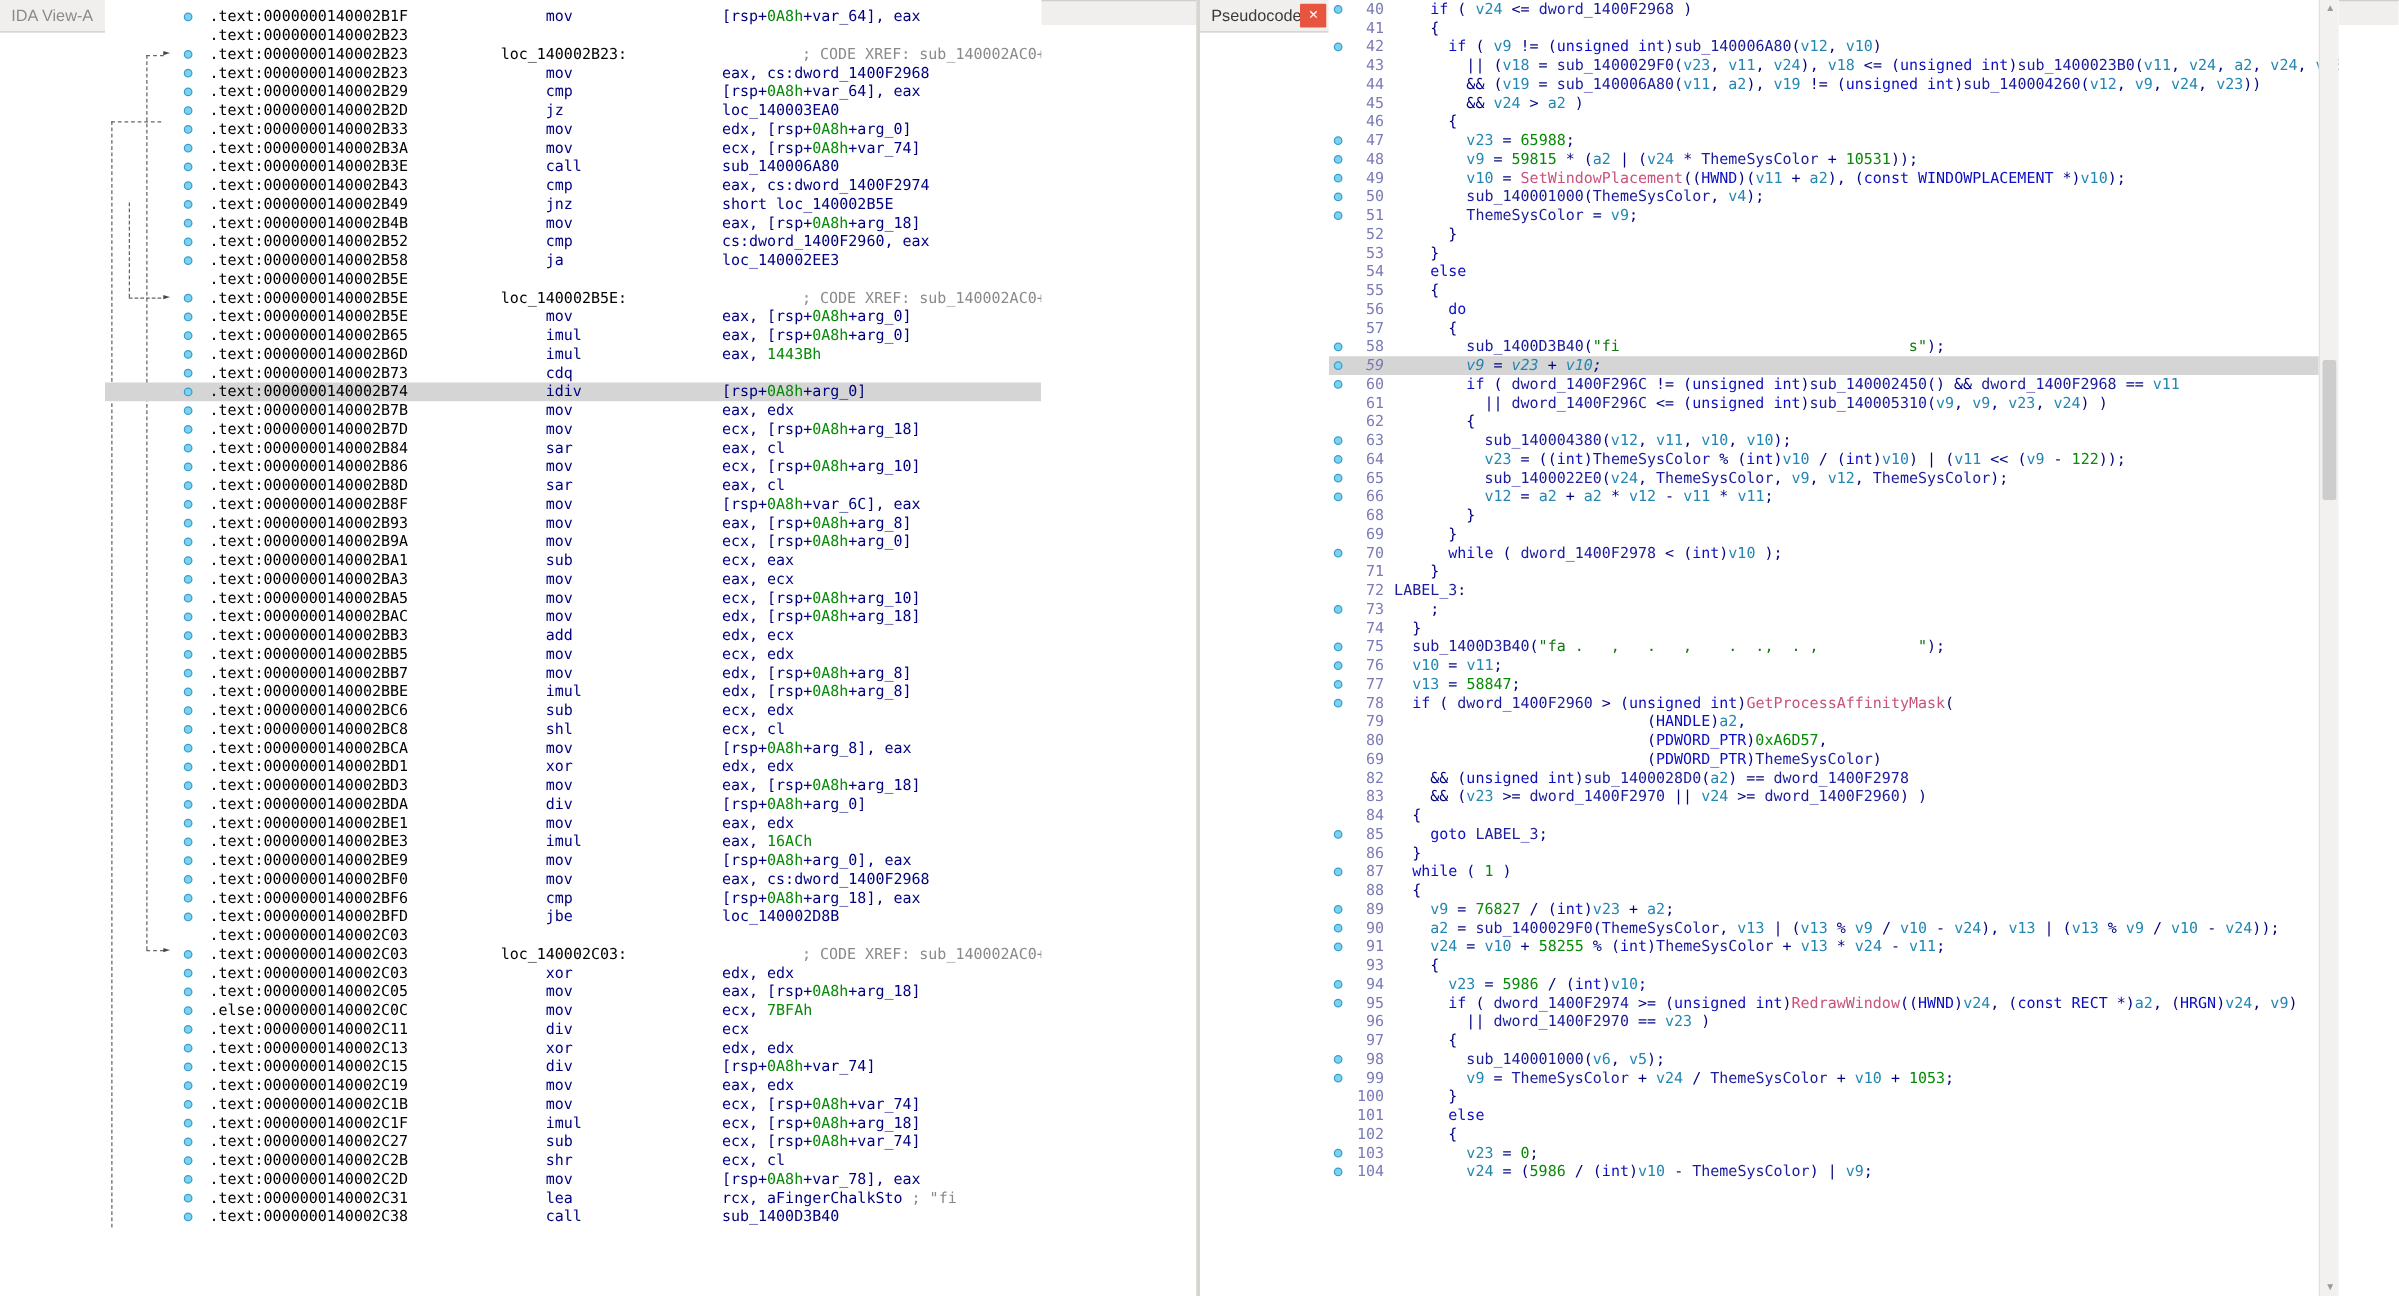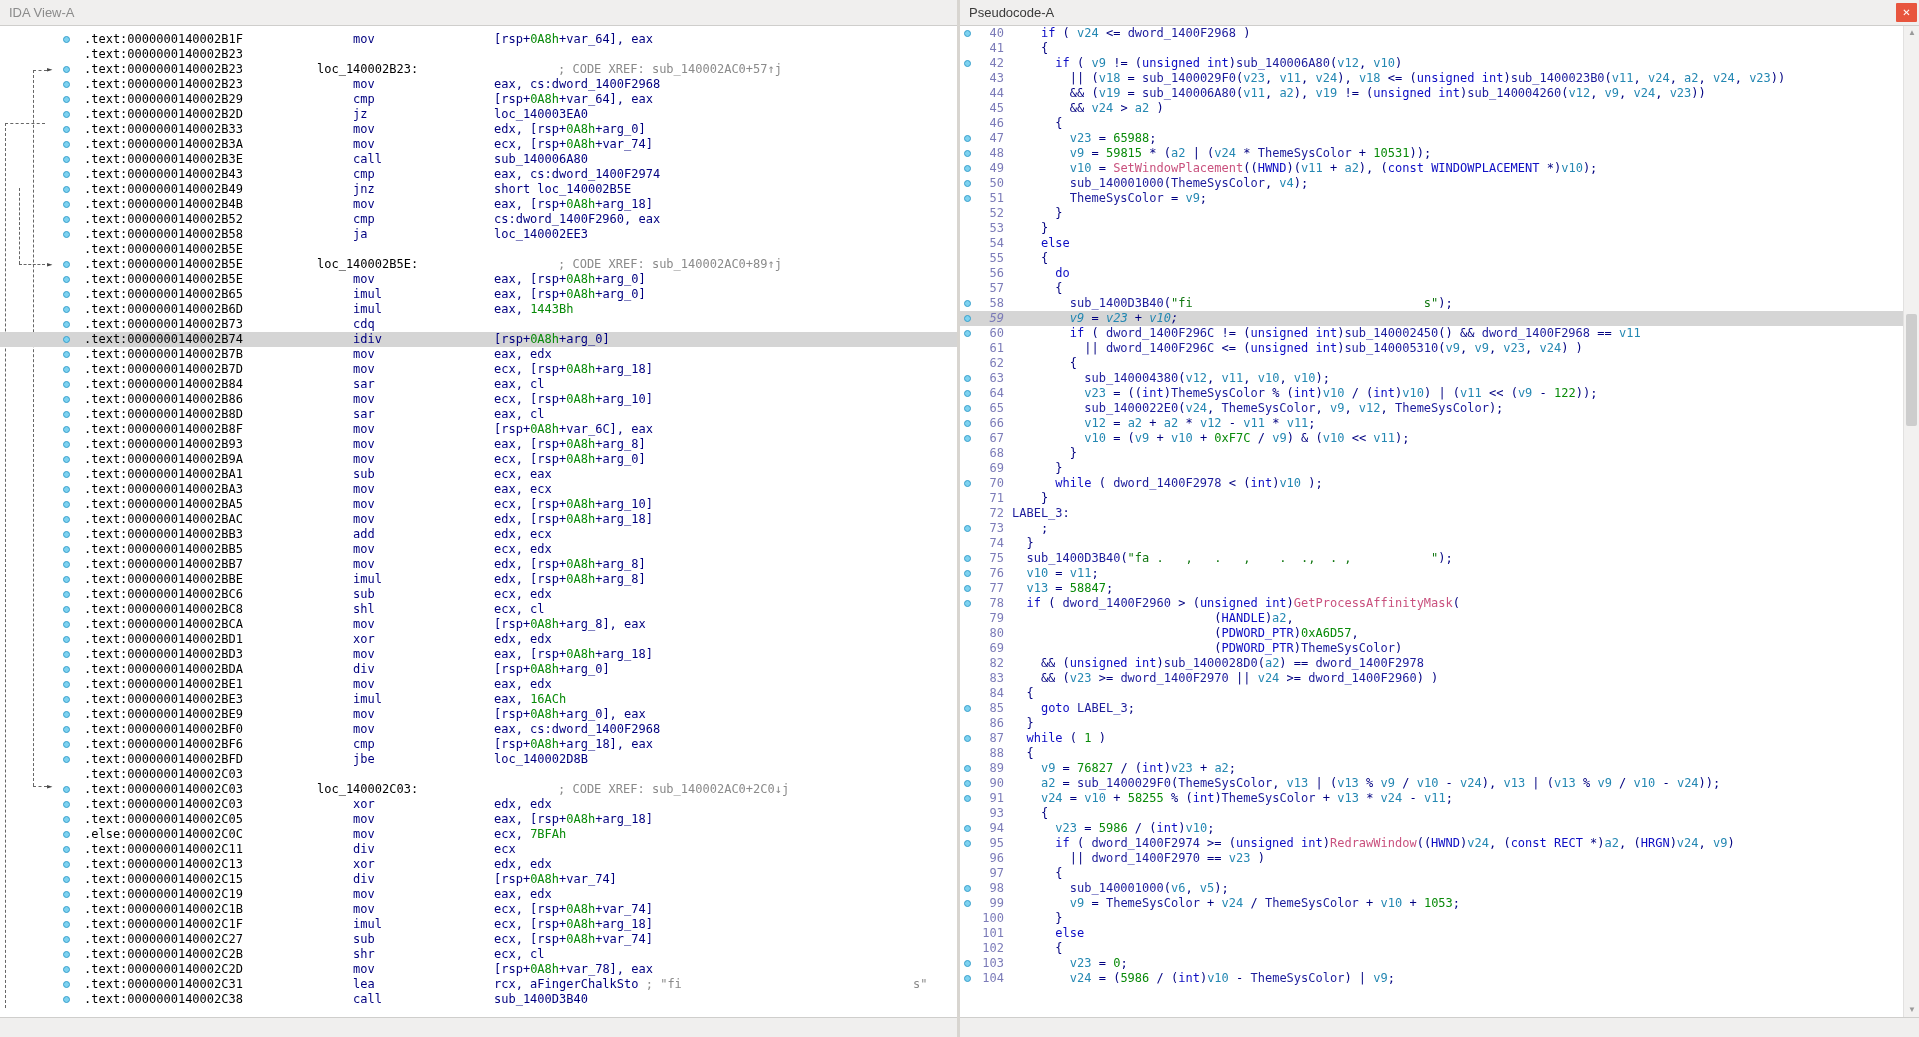--- a/index.html
+++ b/index.html
@@ -1,19 +1,19 @@
 <!DOCTYPE html>
 <html style="--code: #000080; --addr: #000000; --cmt: #8a8a8a; --num: #088a08; --kw: #0d0dc4; --var: #2387b2; --glob: #1c1c9c; --imp: #c9517e; --str: #117711; --lnum: #7b7bb8; --hl: #d5d5d5; --dot: #7ed2f0; --dotb: #379fcc;"><head>
 <meta charset="utf-8">
 <style>
   *{margin:0;padding:0;box-sizing:border-box}
   html,body{width:1919px;height:1037px;overflow:hidden;background:#fff;}
   body{font-family:"DejaVu Sans Mono",monospace;}
   .app{display:flex;width:1919px;height:1037px;background:#fff;}
-  .pane{display:flex;flex-direction:column;background:#fff;min-width:0;}
+  .pane{display:flex;background:#fff;min-width:0;}
   .pane.left{width:957px;flex:0 0 auto;}
   .splitter{width:3px;background:#d8d5d0;flex:0 0 auto;}
   .pane.right{flex:1;}
   .titlebar{height:26px;flex:0 0 auto;background:#f0efee;border-bottom:1px solid #cfcecc;display:flex;align-items:center;padding:0 9px;font-family:"Liberation Sans",sans-serif;font-size:13px;color:#8b8b8b;position:relative;}
   .pane.right .titlebar{color:#3a3a3a;}
   .closebtn{position:absolute;right:2px;top:3px;width:21px;height:19px;background:#e8553e;color:#fff;font-size:10px;line-height:19px;text-align:center;border-radius:1px;cursor:default;font-family:"Liberation Sans",sans-serif;}
   .content{flex:1 1 auto;position:relative;overflow:hidden;background:#fff;}
   .statusbar{height:20px;flex:0 0 auto;background:#f0efee;border-top:1px solid #cfcecc;font-size:11px;line-height:19px;color:#222;white-space:pre;overflow:hidden;}
   .pane.left .statusbar{padding-left:84px;}
   .pane.right .statusbar{padding-left:8px;}
@@ -175,21 +175,20 @@
           <div class="crow"><span class="lnum">57</span><span>      {</span></div>
           <div class="crow"><span class="dot"></span><span class="lnum">58</span><span>        <span class="g">sub_1400D3B40</span>(<span class="s">"fi                                s"</span>);</span></div>
           <div class="crow hl"><span class="dot"></span><span class="lnum">59</span><span>        <span class="v">v9</span> = <span class="v">v23</span> + <span class="v">v10</span>;</span></div>
           <div class="crow"><span class="dot"></span><span class="lnum">60</span><span>        <span class="k">if</span> ( <span class="g">dword_1400F296C</span> != (<span class="k">unsigned</span> <span class="k">int</span>)<span class="g">sub_140002450</span>() &amp;&amp; <span class="g">dword_1400F2968</span> == <span class="v">v11</span></span></div>
           <div class="crow"><span class="lnum">61</span><span>          || <span class="g">dword_1400F296C</span> &lt;= (<span class="k">unsigned</span> <span class="k">int</span>)<span class="g">sub_140005310</span>(<span class="v">v9</span>, <span class="v">v9</span>, <span class="v">v23</span>, <span class="v">v24</span>) )</span></div>
           <div class="crow"><span class="lnum">62</span><span>        {</span></div>
           <div class="crow"><span class="dot"></span><span class="lnum">63</span><span>          <span class="g">sub_140004380</span>(<span class="v">v12</span>, <span class="v">v11</span>, <span class="v">v10</span>, <span class="v">v10</span>);</span></div>
           <div class="crow"><span class="dot"></span><span class="lnum">64</span><span>          <span class="v">v23</span> = ((<span class="k">int</span>)<span class="g">ThemeSysColor</span> % (<span class="k">int</span>)<span class="v">v10</span> / (<span class="k">int</span>)<span class="v">v10</span>) | (<span class="v">v11</span> &lt;&lt; (<span class="v">v9</span> - <span class="n">122</span>));</span></div>
           <div class="crow"><span class="dot"></span><span class="lnum">65</span><span>          <span class="g">sub_1400022E0</span>(<span class="v">v24</span>, <span class="g">ThemeSysColor</span>, <span class="v">v9</span>, <span class="v">v12</span>, <span class="g">ThemeSysColor</span>);</span></div>
           <div class="crow"><span class="dot"></span><span class="lnum">66</span><span>          <span class="v">v12</span> = <span class="v">a2</span> + <span class="v">a2</span> * <span class="v">v12</span> - <span class="v">v11</span> * <span class="v">v11</span>;</span></div>
-          <div class="crow"><span class="dot"></span><span class="lnum">67</span><span>          <span class="v">v10</span> = (<span class="v">v9</span> + <span class="v">v10</span> + <span class="n">0xF7C</span> / <span class="v">v9</span>) &amp; (<span class="v">v10</span> &lt;&lt; <span class="v">v11</span>);</span></div>
           <div class="crow"><span class="lnum">68</span><span>        }</span></div>
           <div class="crow"><span class="lnum">69</span><span>      }</span></div>
           <div class="crow"><span class="dot"></span><span class="lnum">70</span><span>      <span class="k">while</span> ( <span class="g">dword_1400F2978</span> &lt; (<span class="k">int</span>)<span class="v">v10</span> );</span></div>
           <div class="crow"><span class="lnum">71</span><span>    }</span></div>
           <div class="crow"><span class="lnum">72</span><span><span class="g">LABEL_3</span>:</span></div>
           <div class="crow"><span class="dot"></span><span class="lnum">73</span><span>    ;</span></div>
           <div class="crow"><span class="lnum">74</span><span>  }</span></div>
           <div class="crow"><span class="dot"></span><span class="lnum">75</span><span>  <span class="g">sub_1400D3B40</span>(<span class="s">"fa .   ,   .   ,    .  .,  . ,           "</span>);</span></div>
           <div class="crow"><span class="dot"></span><span class="lnum">76</span><span>  <span class="v">v10</span> = <span class="v">v11</span>;</span></div>
           <div class="crow"><span class="dot"></span><span class="lnum">77</span><span>  <span class="v">v13</span> = <span class="n">58847</span>;</span></div>

